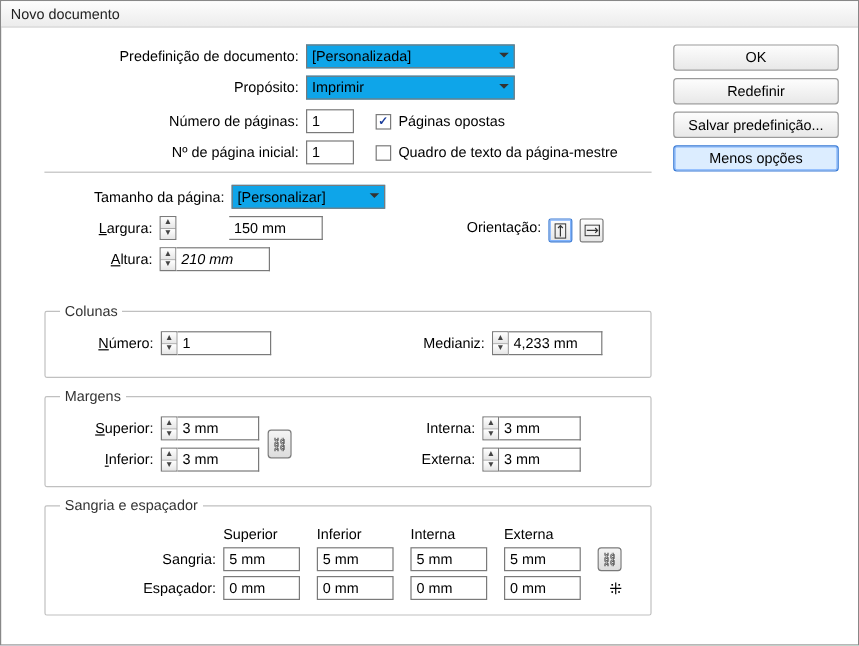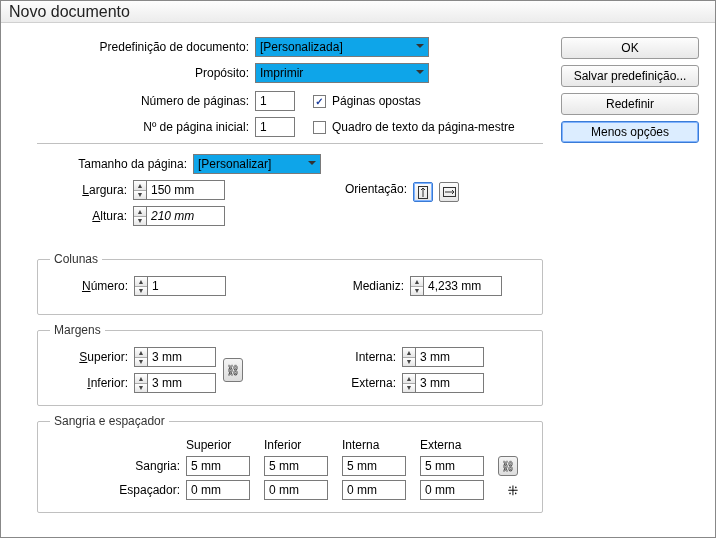--- a/index.html
+++ b/index.html
@@ -1,18 +1,18 @@
 <!DOCTYPE html>
 <html><head>
 <meta charset="utf-8">
 <style>
   * { box-sizing: border-box; font-family: "Segoe UI", Tahoma, sans-serif; font-size: 12px; }
   body { margin: 0; background: linear-gradient(135deg,#d4e2a0,#b0c8e8,#e8a0a0,#a0e8c8); }
   .window { width: 716px; height: 538px; background: #fff; border: 1px solid #888; position: relative; }
-  .titlebar { height: 22px; padding: 2px 8px; background: linear-gradient(#fdfdfd,#ececec); border-bottom: 1px solid #d0d0d0; font-size: 16px; color: #222; display:flex; align-items:center; }
+  .titlebar { height: 22px; padding: 2px 8px; background: linear-gradient(#fdfdfd,#ececec); border-bottom: 1px solid #d0d0d0; font-size: 12px; color: #222; display:flex; align-items:center; }
   .body { padding: 14px 16px 14px 36px; display: flex; gap: 18px; }
   .left { flex: 1; }
   .right { width: 138px; display:flex; flex-direction:column; gap:6px; }
   .btn { background: linear-gradient(#fdfdfd,#e8e8e8); border: 1px solid #9a9a9a; border-radius: 3px; height: 22px; display:flex; align-items:center; justify-content:center; cursor:pointer; }
   .btn.focus { border: 1px solid #3a7bd5; box-shadow: 0 0 0 1px #7fb3ff inset; background:#dcedff; }
   .row { display:flex; align-items:center; gap:6px; margin-bottom:6px; }
   .lbl { text-align:right; display:inline-block; }
   .lbl .u { text-decoration: underline; }
   .select { position:relative; height:20px; background:#0ea5e9; border:1px solid #7a7a7a; display:flex; align-items:center; padding:0 18px 0 4px; }
   .select .caret { position:absolute; right:4px; top:6px; border:4px solid transparent; border-top-color:#333; }
@@ -79,21 +79,21 @@
         </div>
         <div style="display:flex">
           <div>
             <div class="row">
               <span class="lbl" style="width:90px"><span class="u">L</span>argura:</span>
               <div class="spinner">
                 <div class="arrows">
                     <div>▲</div>
                     <div>▼</div>
                   </div>
-                <input style="width: 78px;" value="150 mm">
+                <input style="width: 78px; margin-left: 44px;" value="150 mm">
               </div>
             </div>
             <div class="row">
               <span class="lbl" style="width:90px"><span class="u">A</span>ltura:</span>
               <div class="spinner">
                 <div class="arrows">
                     <div>▲</div>
                     <div>▼</div>
                   </div>
                 <input style="width: 78px; font-style: italic;" value="210 mm">
@@ -217,23 +217,23 @@
         </div>
       </fieldset>
 
     </div>
 
     <div class="right">
       <div class="btn">
           <span>OK</span>
         </div>
       <div class="btn">
+          <span>Redefinir</span>
+        </div>
+      <div class="btn">
           <span>Salvar predefinição...</span>
-        </div>
-      <div class="btn">
-          <span>Redefinir</span>
         </div>
       <div class="btn focus">
           <span>Menos opções</span>
         </div>
     </div>
   </div>
 </div>
 
 </body></html>

